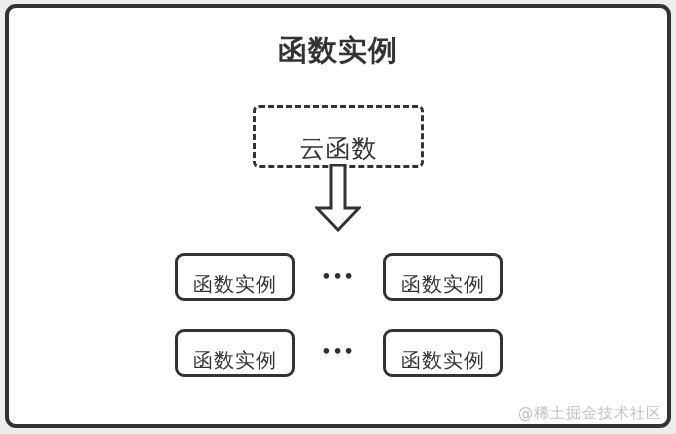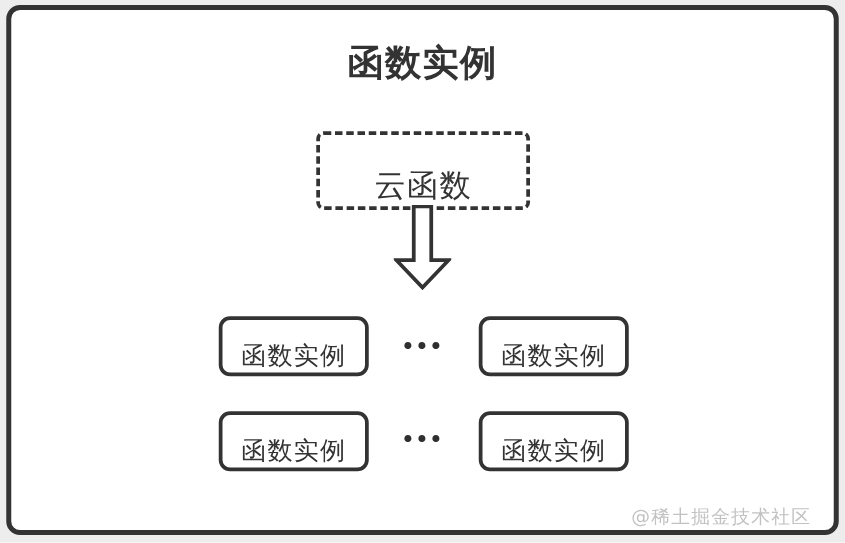--- a/index.html
+++ b/index.html
@@ -91,21 +91,21 @@
     font-size: 16px;
     font-weight: 700;
     color: #2f2f2f;
     letter-spacing: 1px;
     line-height: 16px;
   }
   .dots-r1 { left: 318px; top: 269px; }
   .dots-r2 { left: 318px; top: 344px; }
   .watermark {
     position: absolute;
-    right: 27px;
+    right: 14px;
     top: 404px;
     font-size: 15px;
     color: #c2c2c2;
     letter-spacing: 1px;
   }
 </style>
 </head>
 <body>
 
 <div class="frame"></div>

